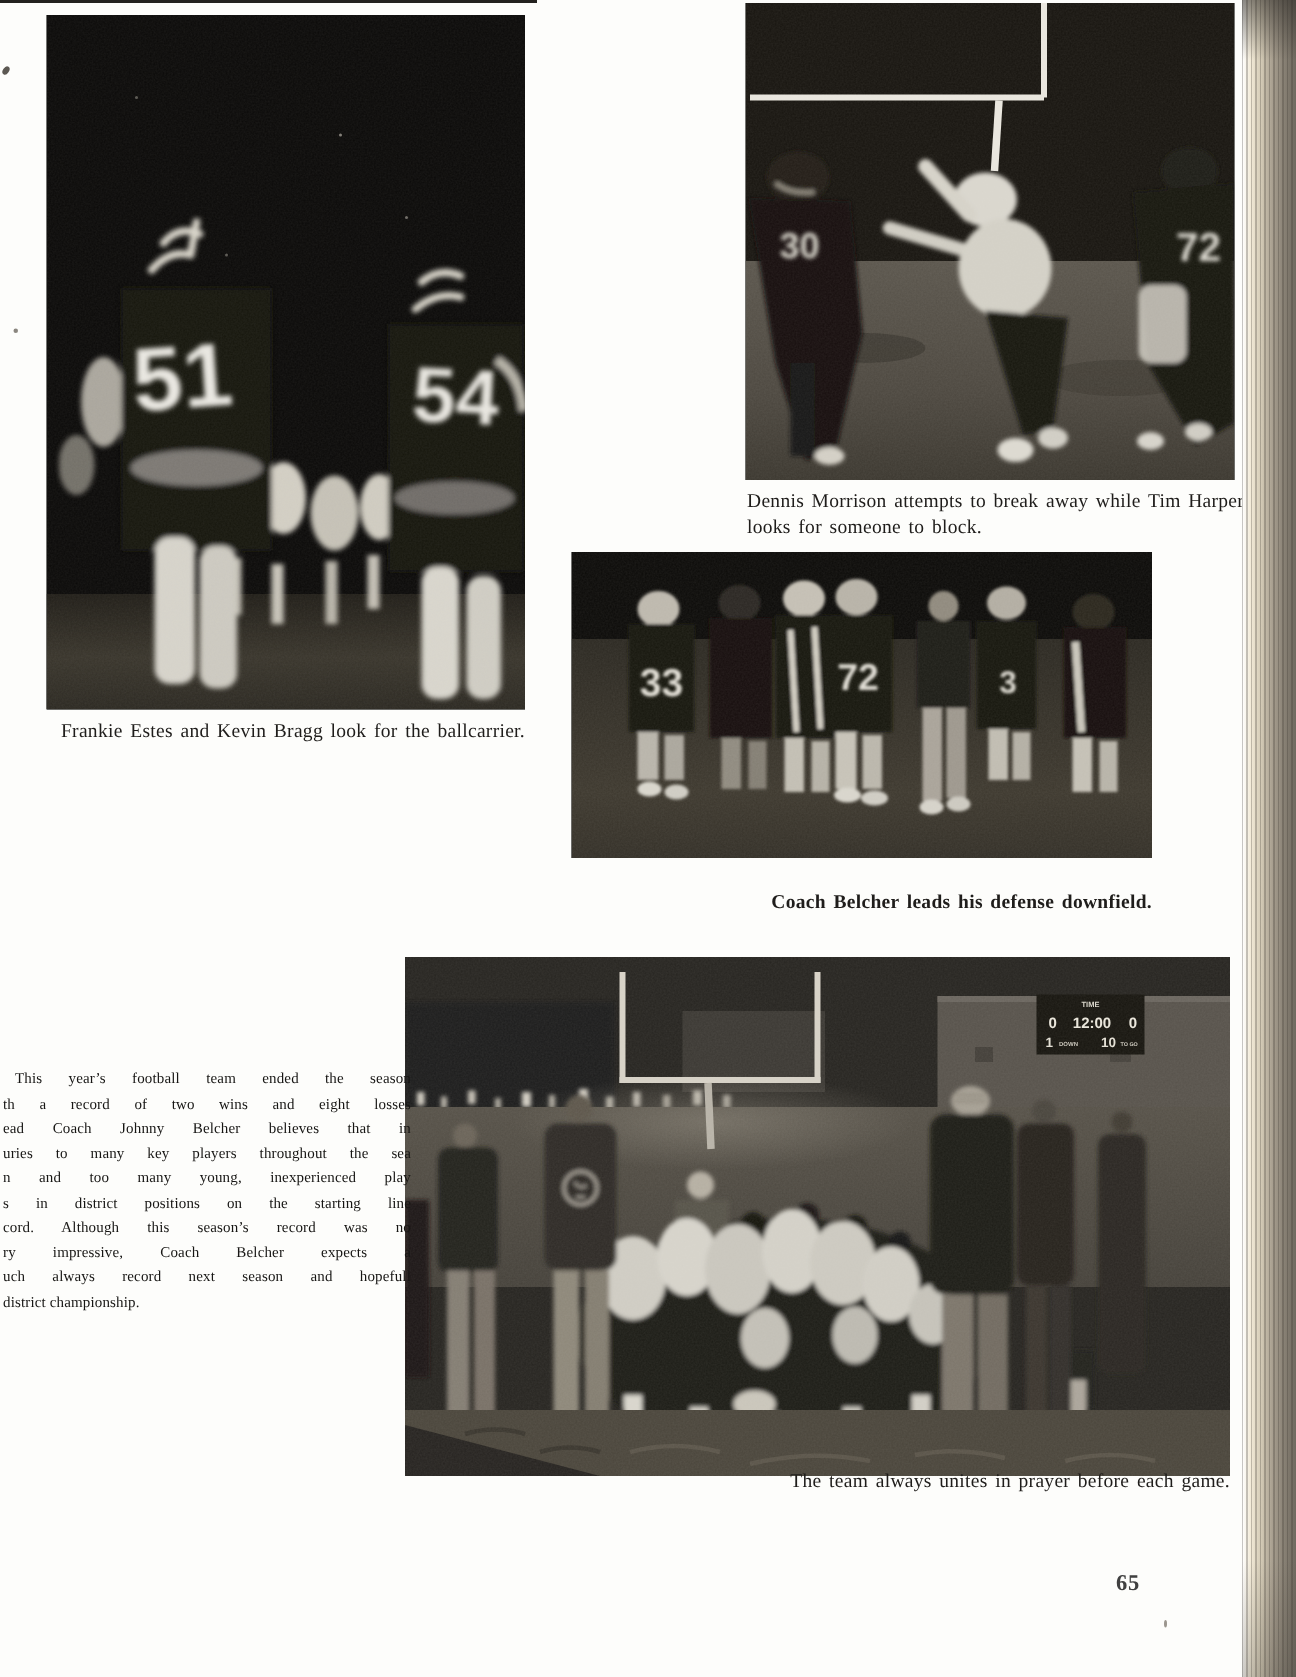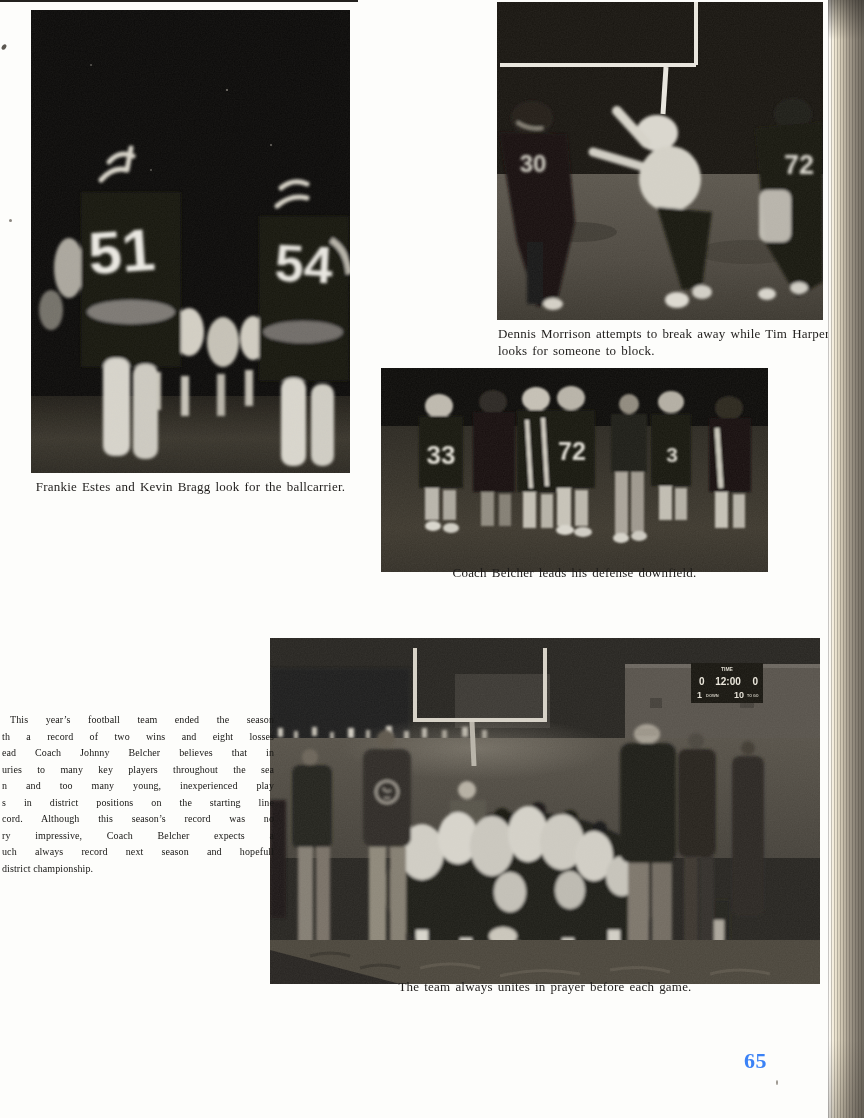--- a/index.html
+++ b/index.html
@@ -8,31 +8,31 @@
     background:#fdfdfb;
     font-family:"Liberation Serif", serif;
   }
   .photo{position:absolute; overflow:hidden; background:#0b0a09;}
   .photo svg{display:block;}
   svg text{font-family:"Liberation Sans", sans-serif; font-weight:bold;}
   .cap{
     position:absolute; color:#1f1d1b; font-size:13px; line-height:17px;
     letter-spacing:.2px; word-spacing:1.6px;
   }
-  .cap.center{text-align:center;}
+  .cap.center{text-align:right;}
   .article{
     position:absolute; left:2px; top:712px; width:272px;
     color:#171614; font-size:10px; line-height:16.5px; letter-spacing:.1px;
   }
   .article .ln{text-align:justify; text-align-last:justify; white-space:nowrap;}
   .article .ln.first{text-indent:8px;}
   .article .ln.last{text-align:center; text-align-last:left;}
   .page-number{
-    position:absolute; left:744px; top:1048px; font-size:22px; font-weight:bold;
-    color:#3b82f6; letter-spacing:.5px;
+    position:absolute; left:744px; top:1048px; font-size:15px; font-weight:bold;
+    color:#404040; letter-spacing:.5px;
   }
   .book-edge{
     position:absolute; left:828px; top:0; width:36px; height:1118px;
     background:
       linear-gradient(180deg, rgba(45,42,38,.55) 0, rgba(45,42,38,0) 40px, rgba(45,42,38,0) 1040px, rgba(60,56,50,.25) 1118px),
       repeating-linear-gradient(90deg, rgba(58,53,46,.28) 0 1px, rgba(255,255,255,0) 1px 3px),
       linear-gradient(90deg,#ffffff 0,#f3ebd8 16%,#d6cdb8 34%,#a59c8d 58%,#837c70 82%,#6f695f 100%);
   }
   .scan-line{position:absolute; left:0; top:0; width:358px; height:2px; background:#23211e;}
   .speck{position:absolute; background:#5c5852; border-radius:50%;}
@@ -240,21 +240,21 @@
           <rect x="334" y="124" width="13" height="36" fill="#c4c0b5"></rect>
             <rect x="352" y="126" width="12" height="34" fill="#b7b3a8"></rect>
         </g>
       </g>
       <text x="60" y="96" font-size="26" fill="#e2dfd6" text-anchor="middle" filter="url(#b3)">33</text>
       <text x="191" y="92" font-size="25" fill="#e0ddd4" text-anchor="middle" filter="url(#b3)">72</text>
       <text x="291" y="94" font-size="21" fill="#dcd9d0" text-anchor="middle" filter="url(#b3)">3</text>
       <rect width="387" height="204" filter="url(#n3)"></rect>
     </svg>
   </div>
-  <div class="cap center" style="left:381px;top:564px;width:387px;">Coach Belcher leads his defense downfield.</div>
+  <div class="cap center" style="left:381px;top:592px;width:387px;font-weight:bold;">Coach Belcher leads his defense downfield.</div>
 
   <div class="photo" style="left:270px;top:638px;width:550px;height:346px;">
     <svg width="550" height="346" viewBox="0 0 550 346">
       <defs>
         <filter id="n4">
             <feTurbulence type="fractalNoise" baseFrequency="0.85" numOctaves="2"></feTurbulence>
           <feColorMatrix type="matrix" values="0 0 0 0 0.9  0 0 0 0 0.88  0 0 0 0 0.82  0 0 0 0.08 0"></feColorMatrix>
           </filter>
         <filter id="b4" x="-30%" y="-30%" width="160%" height="160%">
             <feGaussianBlur stdDeviation="1.5"></feGaussianBlur>

